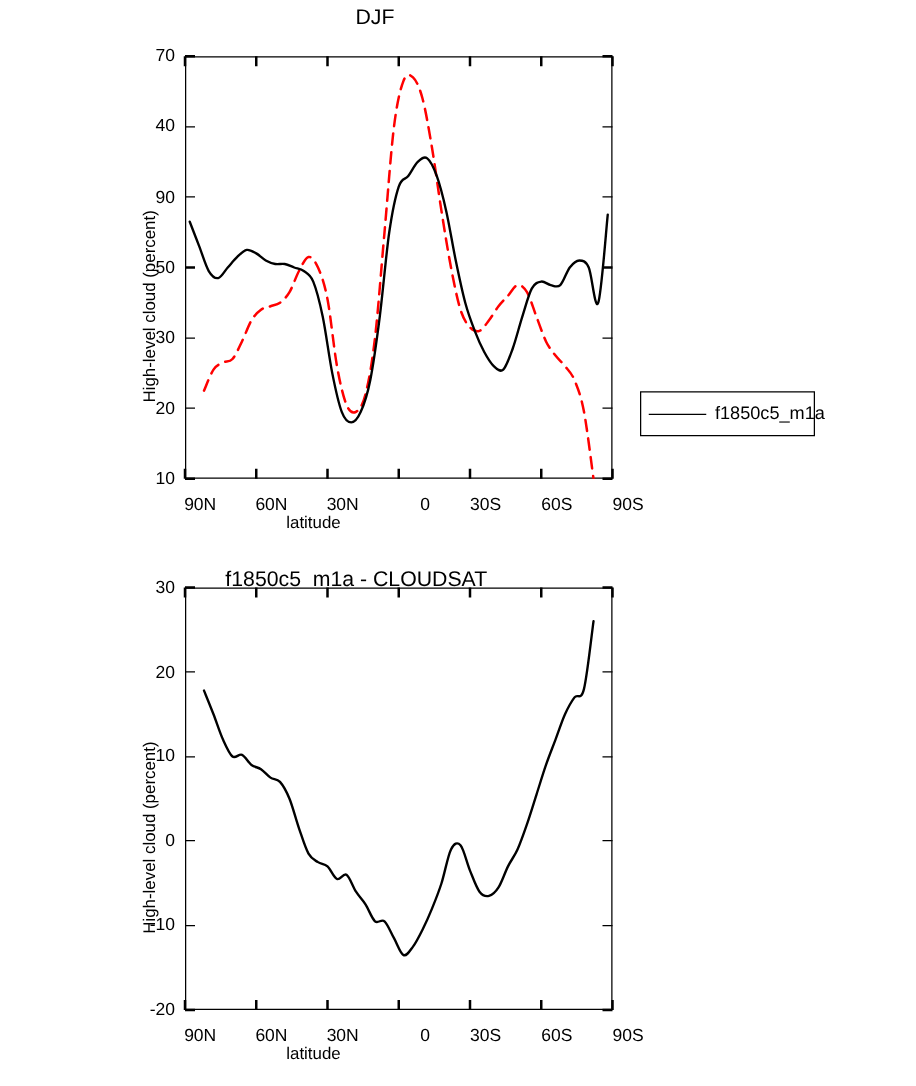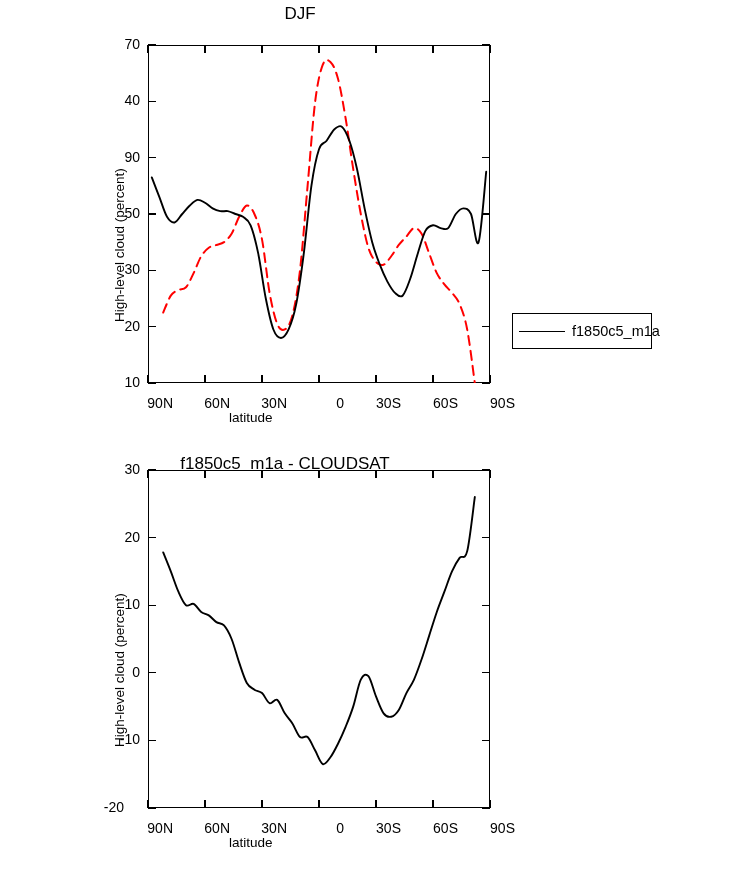--- a/index.html
+++ b/index.html
@@ -190,21 +190,21 @@
         <clipPath id="svg-bottom-clip">
           <rect x="148" y="40" width="342" height="338"></rect>
         </clipPath>
       </defs>
       <g clip-path="url(#svg-bottom-clip)">
         <path d="M 163.20 122.47 C 164.47 125.63, 168.27 134.87, 170.80 141.40 C 173.33 147.93, 175.87 156.05, 178.40 161.68 C 180.93 167.31, 183.47 173.17, 186.00 175.20 C 188.53 177.23, 191.07 172.72, 193.60 173.85 C 196.13 174.97, 198.67 180.04, 201.20 181.96 C 203.73 183.88, 206.27 183.65, 208.80 185.34 C 211.33 187.03, 213.87 190.41, 216.40 192.10 C 218.93 193.79, 221.47 192.66, 224.00 195.48 C 226.53 198.30, 229.07 202.80, 231.60 209.00 C 234.13 215.20, 236.67 225.34, 239.20 232.66 C 241.73 239.98, 244.27 248.43, 246.80 252.94 C 249.33 257.45, 251.87 258.01, 254.40 259.70 C 256.93 261.39, 259.47 260.83, 262.00 263.08 C 264.53 265.33, 267.07 272.09, 269.60 273.22 C 272.13 274.35, 274.67 268.15, 277.20 269.84 C 279.73 271.53, 282.27 279.42, 284.80 283.36 C 287.33 287.30, 289.87 289.56, 292.40 293.50 C 294.93 297.44, 297.47 304.77, 300.00 307.02 C 302.53 309.27, 305.07 304.77, 307.60 307.02 C 310.13 309.27, 312.67 316.03, 315.20 320.54 C 317.73 325.05, 320.27 332.93, 322.80 334.06 C 325.33 335.19, 327.87 330.68, 330.40 327.30 C 332.93 323.92, 335.47 318.85, 338.00 313.78 C 340.53 308.71, 343.07 303.08, 345.60 296.88 C 348.13 290.68, 350.67 284.49, 353.20 276.60 C 355.73 268.71, 358.27 254.63, 360.80 249.56 C 363.33 244.49, 365.87 243.36, 368.40 246.18 C 370.93 249.00, 373.47 260.26, 376.00 266.46 C 378.53 272.66, 381.07 279.98, 383.60 283.36 C 386.13 286.74, 388.67 287.30, 391.20 286.74 C 393.73 286.18, 396.27 283.92, 398.80 279.98 C 401.33 276.04, 403.87 268.15, 406.40 263.08 C 408.93 258.01, 411.47 255.19, 414.00 249.56 C 416.53 243.93, 419.07 236.60, 421.60 229.28 C 424.13 221.96, 426.67 213.51, 429.20 205.62 C 431.73 197.73, 434.27 189.28, 436.80 181.96 C 439.33 174.64, 441.87 168.44, 444.40 161.68 C 446.93 154.92, 449.47 147.03, 452.00 141.40 C 454.53 135.77, 457.07 131.26, 459.60 127.88 C 462.13 124.50, 464.67 131.26, 467.20 121.12 C 469.73 110.98, 473.53 76.05, 474.80 67.04" fill="none" stroke="#000000" stroke-width="1.9" stroke-linecap="round"></path>
       </g>
     </svg>
 <div class="tick" style="left: 148px; top: 377.3px; width: 8px; height: 1.4px;"></div>
     <div class="tick" style="left: 482px; top: 377.3px; width: 8px; height: 1.4px;"></div>
-    <div class="tick-label-y" style="left: 80px; top: 369px; width: 44px;">-20</div>
+    <div class="tick-label-y" style="left: 96px; top: 369px; width: 44px;">-20</div>
     <div class="tick" style="left: 148px; top: 309.7px; width: 8px; height: 1.4px;"></div>
     <div class="tick" style="left: 482px; top: 309.7px; width: 8px; height: 1.4px;"></div>
     <div class="tick-label-y" style="left: 96px; top: 301.4px; width: 44px;">-10</div>
     <div class="tick" style="left: 148px; top: 242.1px; width: 8px; height: 1.4px;"></div>
     <div class="tick" style="left: 482px; top: 242.1px; width: 8px; height: 1.4px;"></div>
     <div class="tick-label-y" style="left: 96px; top: 233.8px; width: 44px;">0</div>
     <div class="tick" style="left: 148px; top: 174.5px; width: 8px; height: 1.4px;"></div>
     <div class="tick" style="left: 482px; top: 174.5px; width: 8px; height: 1.4px;"></div>
     <div class="tick-label-y" style="left: 96px; top: 166.2px; width: 44px;">10</div>
     <div class="tick" style="left: 148px; top: 106.9px; width: 8px; height: 1.4px;"></div>

